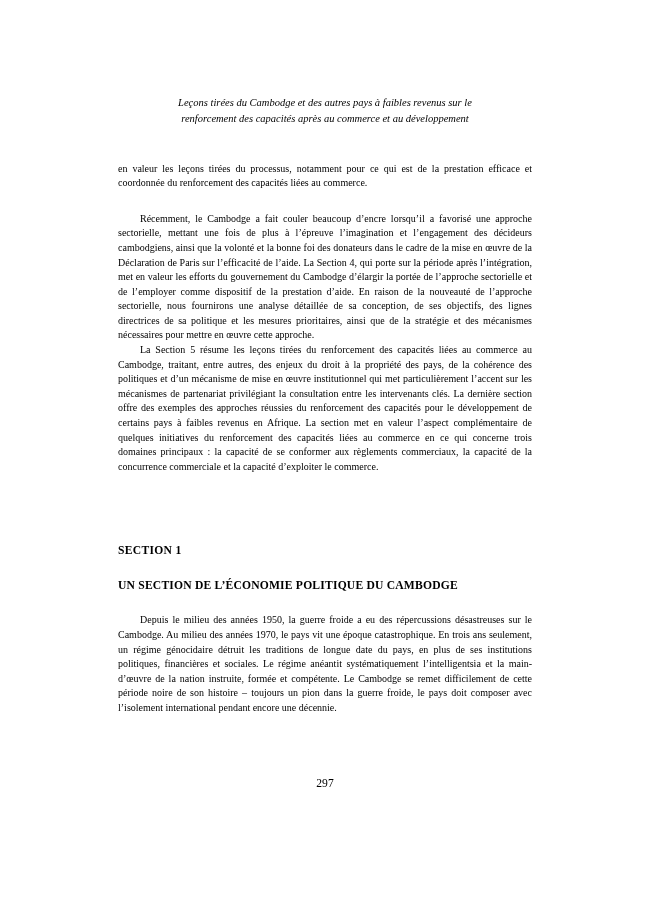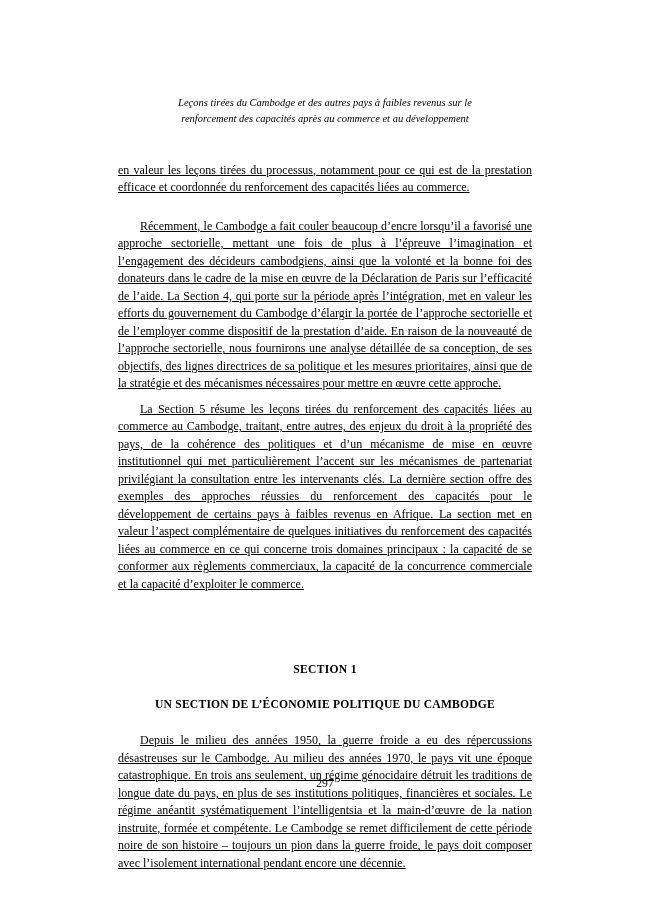--- a/index.html
+++ b/index.html
@@ -26,36 +26,35 @@
     font-size: 10.5px;
     line-height: 1.55;
     margin: 0 0 34px 0;
   }
   .running-head .line {
     display: block;
   }
   p.body-text {
     margin: 0;
     text-align: justify;
-    font-size: 12px;
+    font-size: 10px;
     line-height: 1.46;
     text-indent: 0;
     hyphens: none;
-    text-decoration: underline;
   }
   p.indent {
     text-indent: 22px;
     margin-top: 21px;
   }
   p.gap-above {
-    margin-top: 8px;
+    margin-top: 0;
   }
   .section-block {
     margin-top: 70px;
-    text-align: center;
+    text-align: left;
   }
   .section-number {
     font-weight: bold;
     font-size: 11.6px;
     letter-spacing: 0.3px;
   }
   .section-title {
     font-weight: bold;
     font-size: 11.6px;
     margin-top: 22px;

